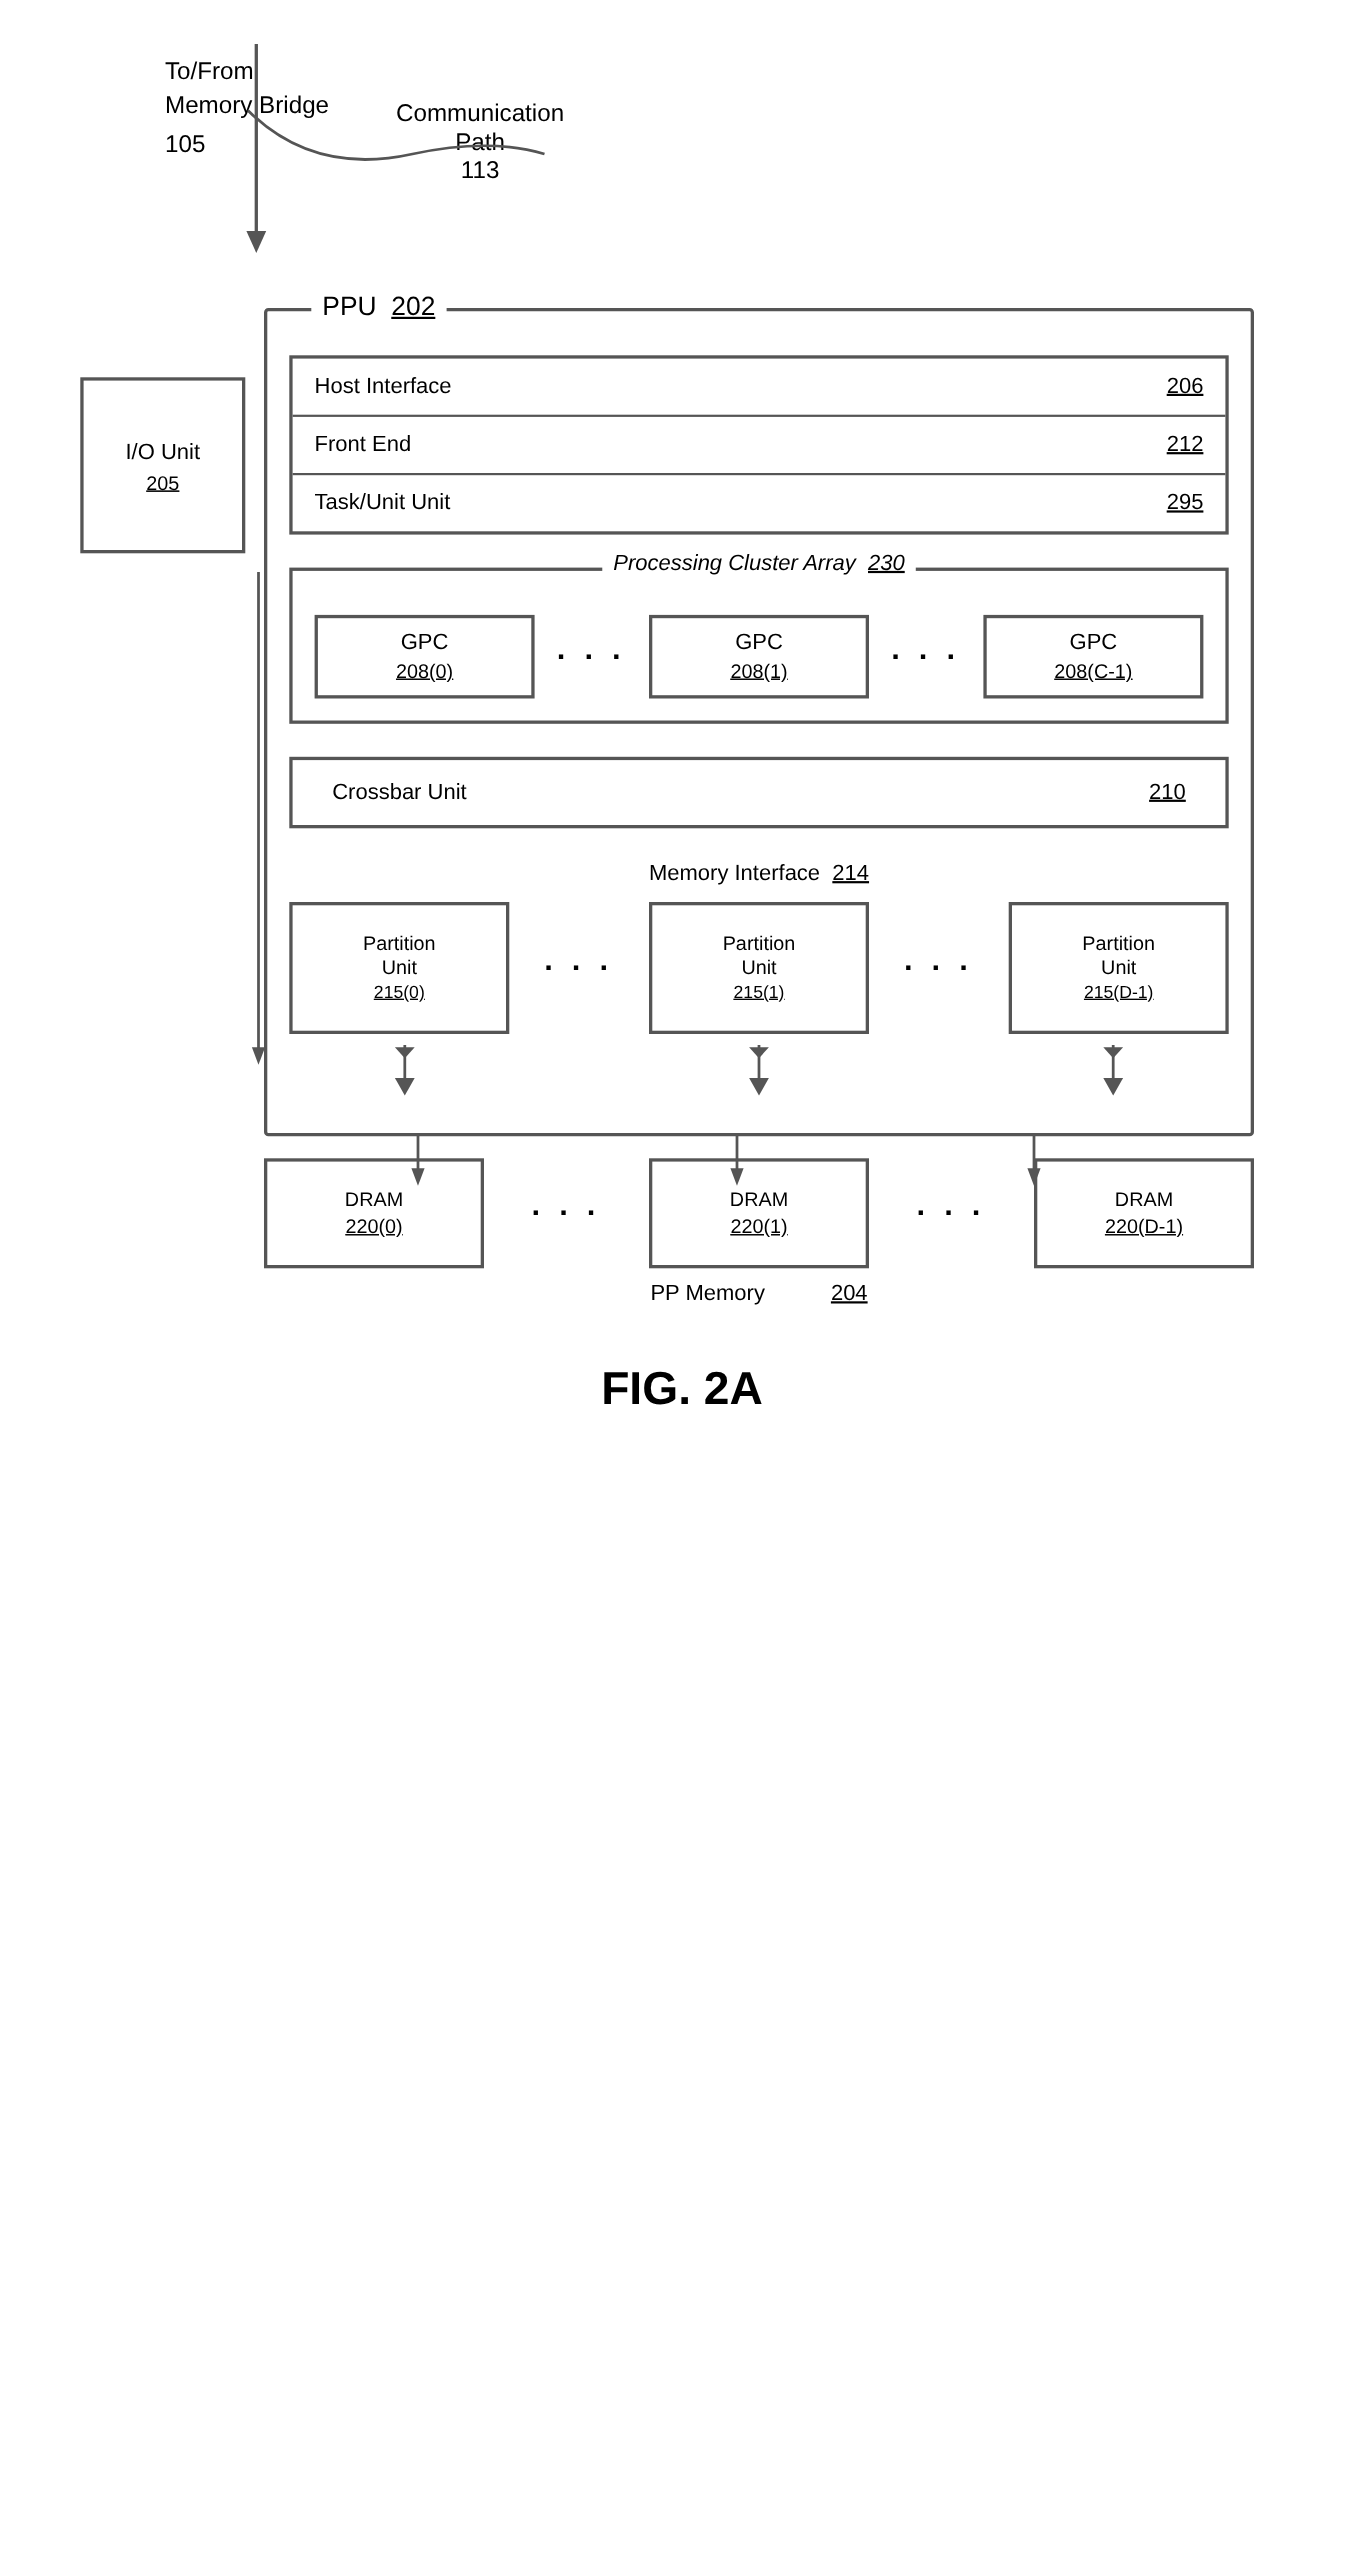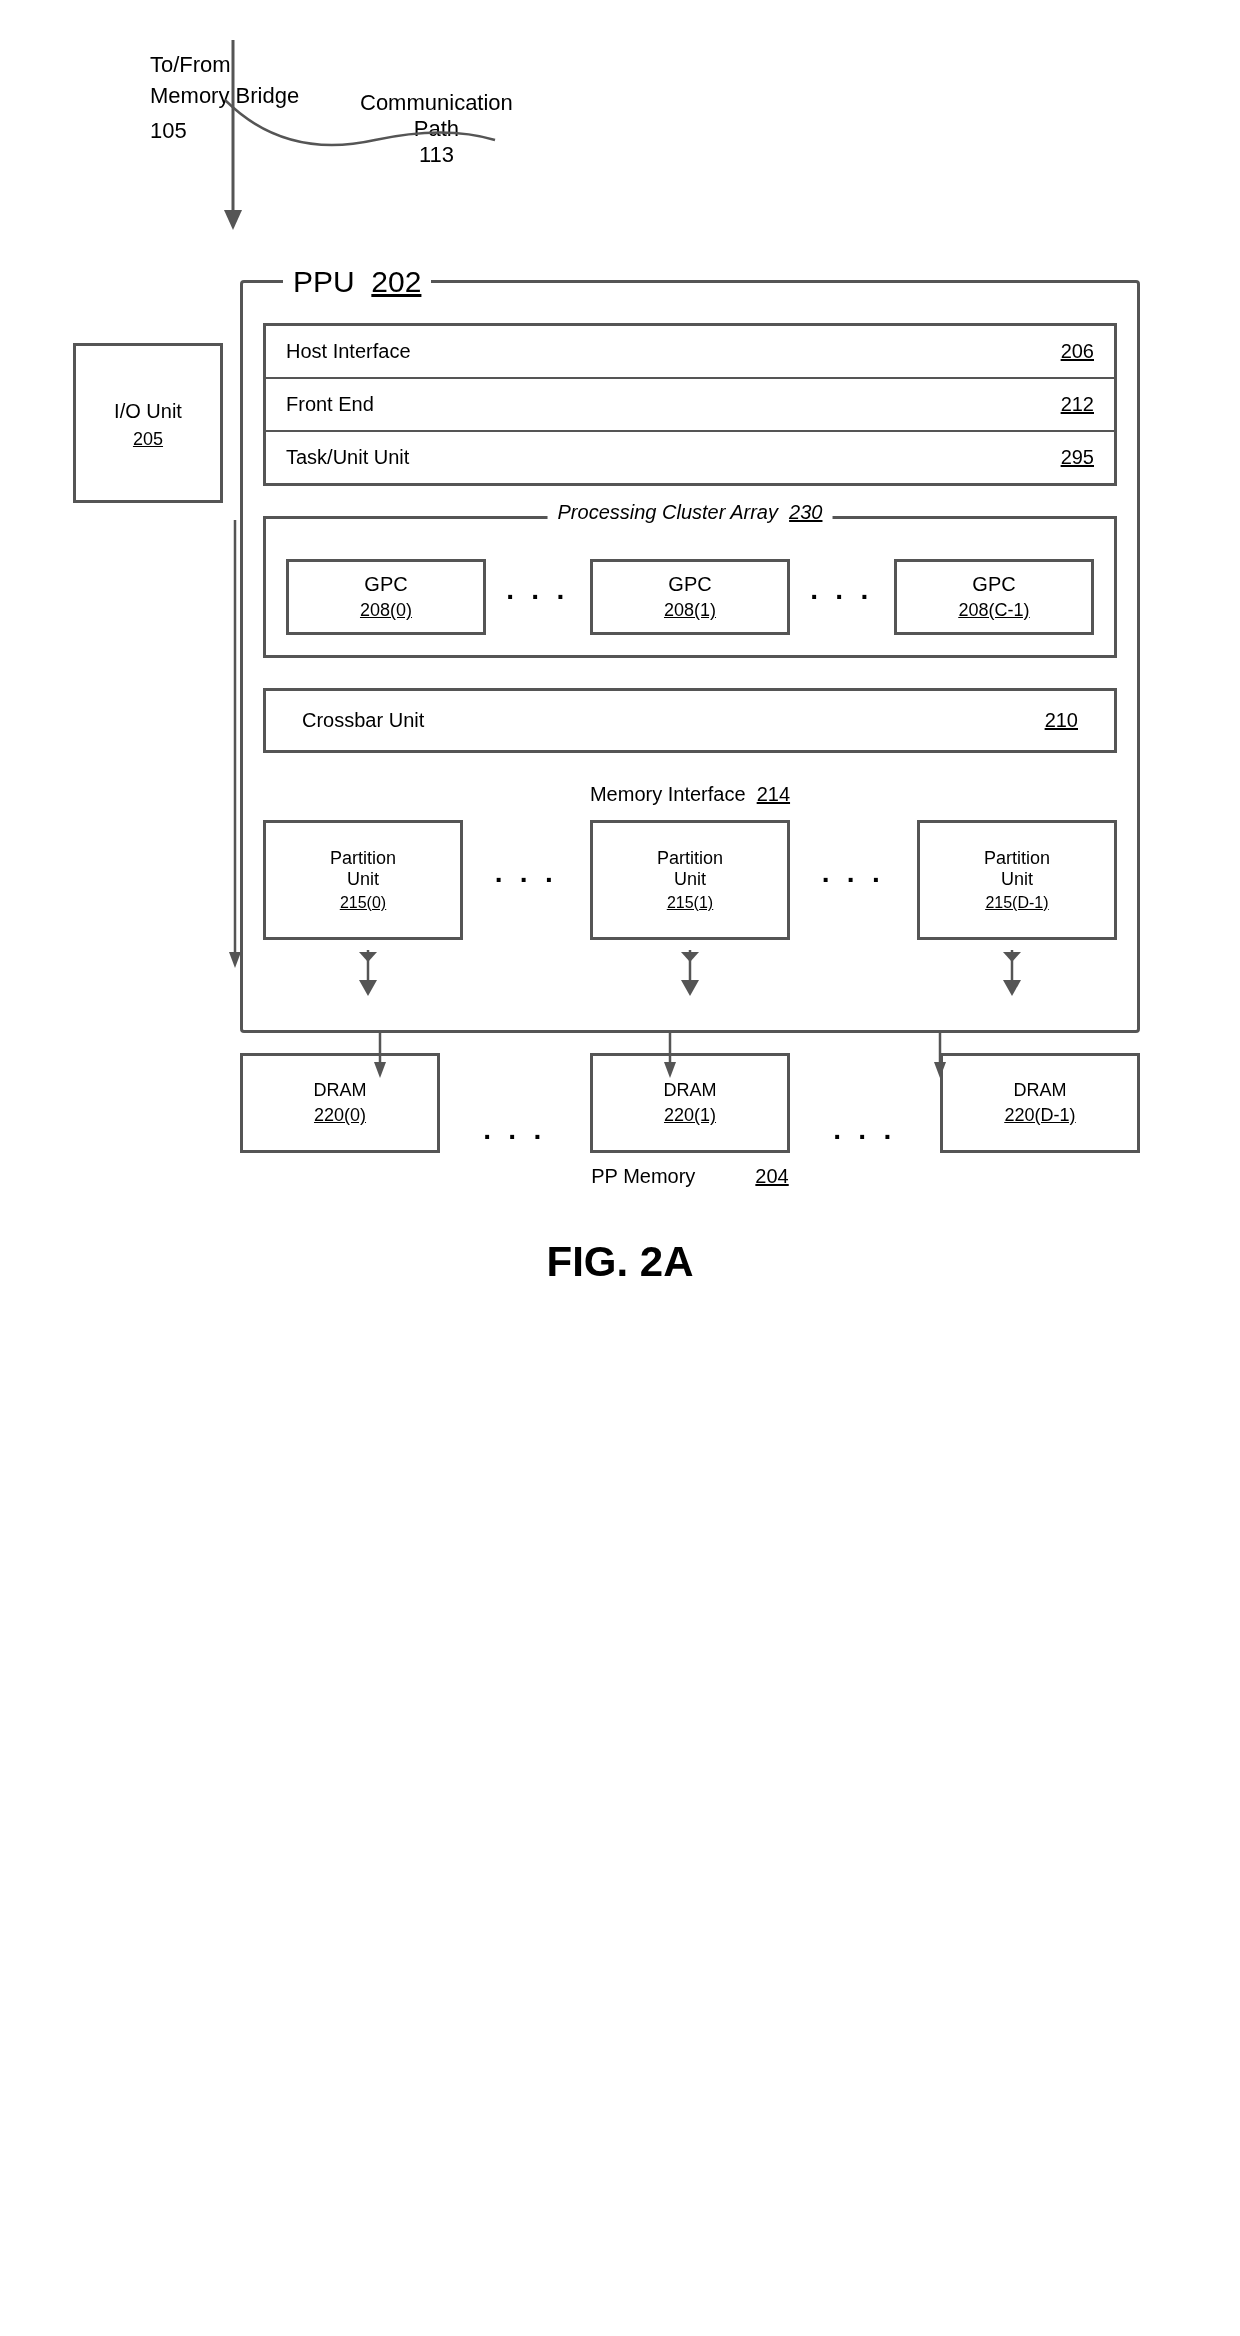--- a/index.html
+++ b/index.html
@@ -236,21 +236,21 @@
       <polygon points="432,514 448,520 432,526" fill="#555"></polygon>
       <polygon points="398,514 382,520 398,526" fill="#555"></polygon>
 
       <line x1="640" y1="520" x2="700" y2="520" stroke="#555" stroke-width="2.5"></line>
       <polygon points="692,514 708,520 692,526" fill="#555"></polygon>
       <polygon points="648,514 632,520 648,526" fill="#555"></polygon>
     </svg>
 
     <div class="ppu-box" style="margin-left:170px; width:900px; position:relative; padding-top:40px; padding-bottom:30px;">
 
-      <div style="position:absolute; top:-18px; left:40px; font-size:30px; background:#fff; padding:0 10px;">
+      <div style="position:absolute; top:-18px; left:40px; font-size:24px; background:#fff; padding:0 10px;">
         <span>PPU</span> &nbsp;<u>202</u>
       </div>
 
       <div class="io-unit-box" style="position:absolute; left:-170px; top:60px;">
         <div class="box-label">I/O Unit</div>
         <div class="box-ref"><u>205</u></div>
       </div>
 
       <div style="margin-bottom:30px; border:3px solid #555; width:100%;">
         <div class="stacked-row">
@@ -331,21 +331,21 @@
             <polygon points="6,12 24,12 15,2" fill="#555" transform="rotate(180,15,7)"></polygon>
           </svg>
         <svg width="30" height="50" viewBox="0 0 30 50">
             <line x1="15" y1="0" x2="15" y2="36" stroke="#555" stroke-width="2.5"></line>
             <polygon points="6,30 24,30 15,46" fill="#555"></polygon>
             <polygon points="6,12 24,12 15,2" fill="#555" transform="rotate(180,15,7)"></polygon>
           </svg>
       </div>
     </div>
 
-    <div class="dram-row" style="margin-left:170px; width:900px; justify-content:space-between; align-items:flex-end;">
+    <div class="dram-row" style="margin-left:170px; width:900px; justify-content:space-between; align-items:center;">
       <div class="dram-box">
         <div>DRAM</div>
         <div class="box-ref"><u>220(0)</u></div>
       </div>
       <div class="ellipsis">· · ·</div>
       <div class="dram-box">
         <div>DRAM</div>
         <div class="box-ref"><u>220(1)</u></div>
       </div>
       <div class="ellipsis">· · ·</div>

